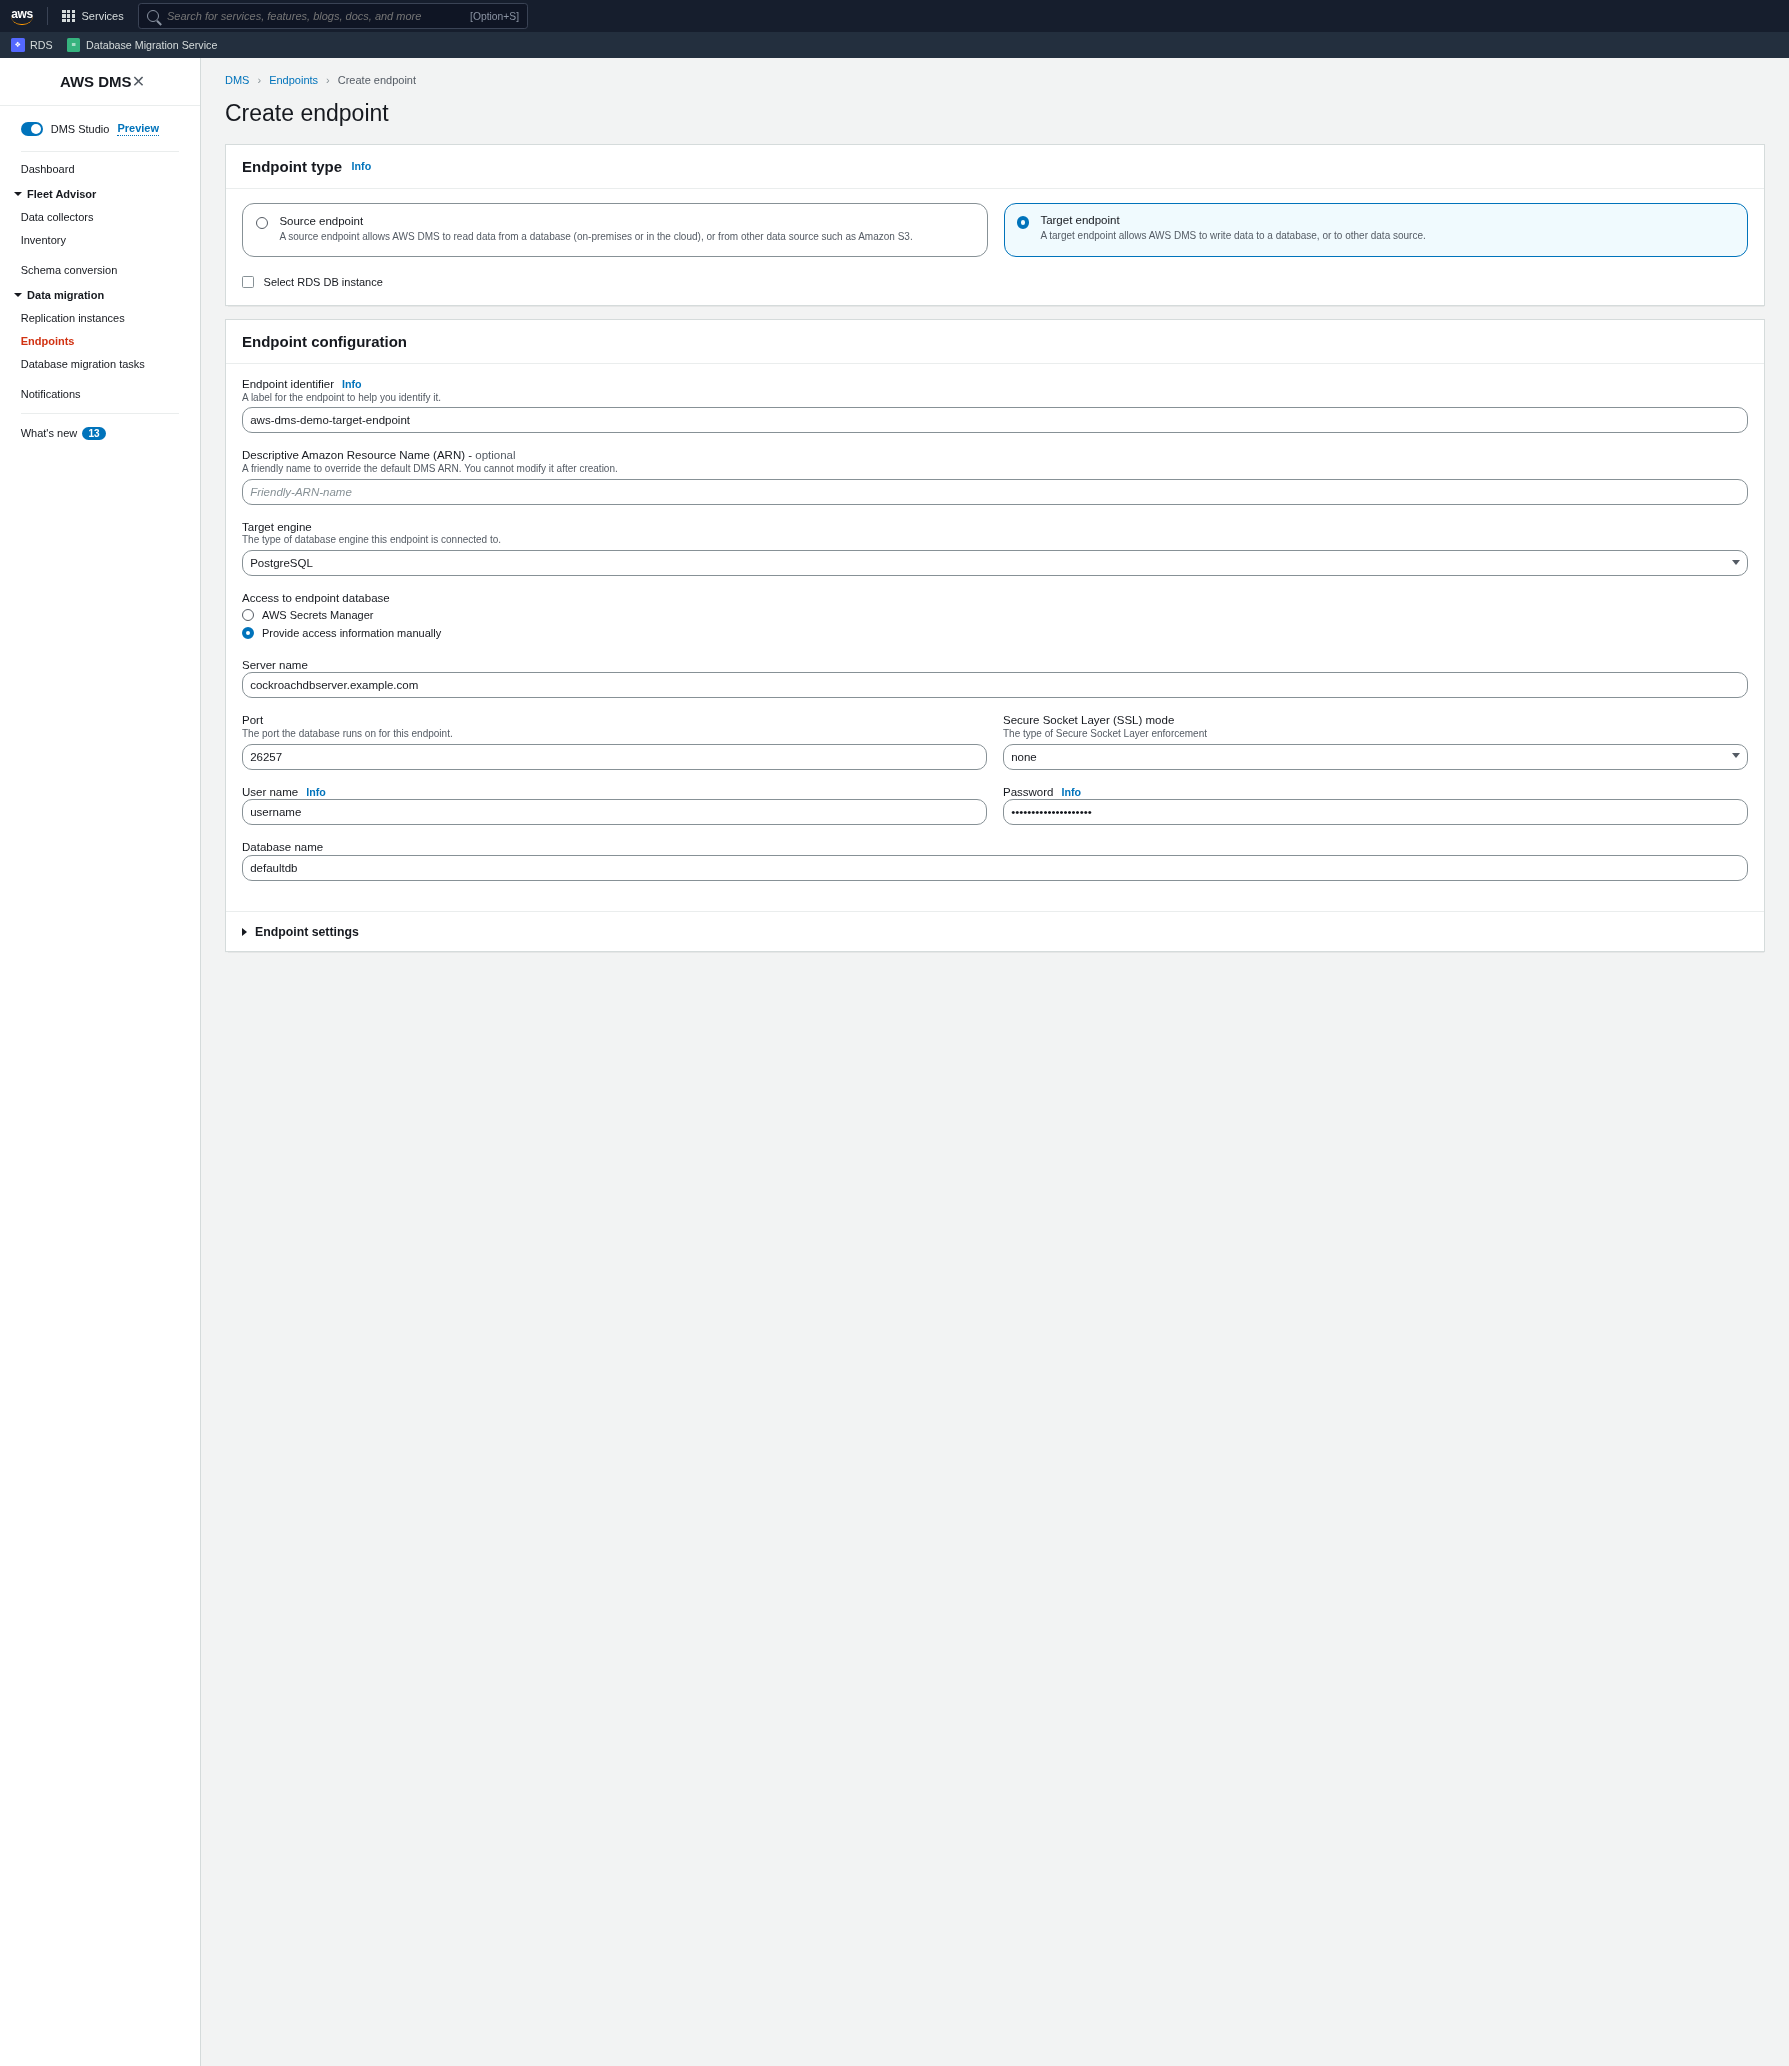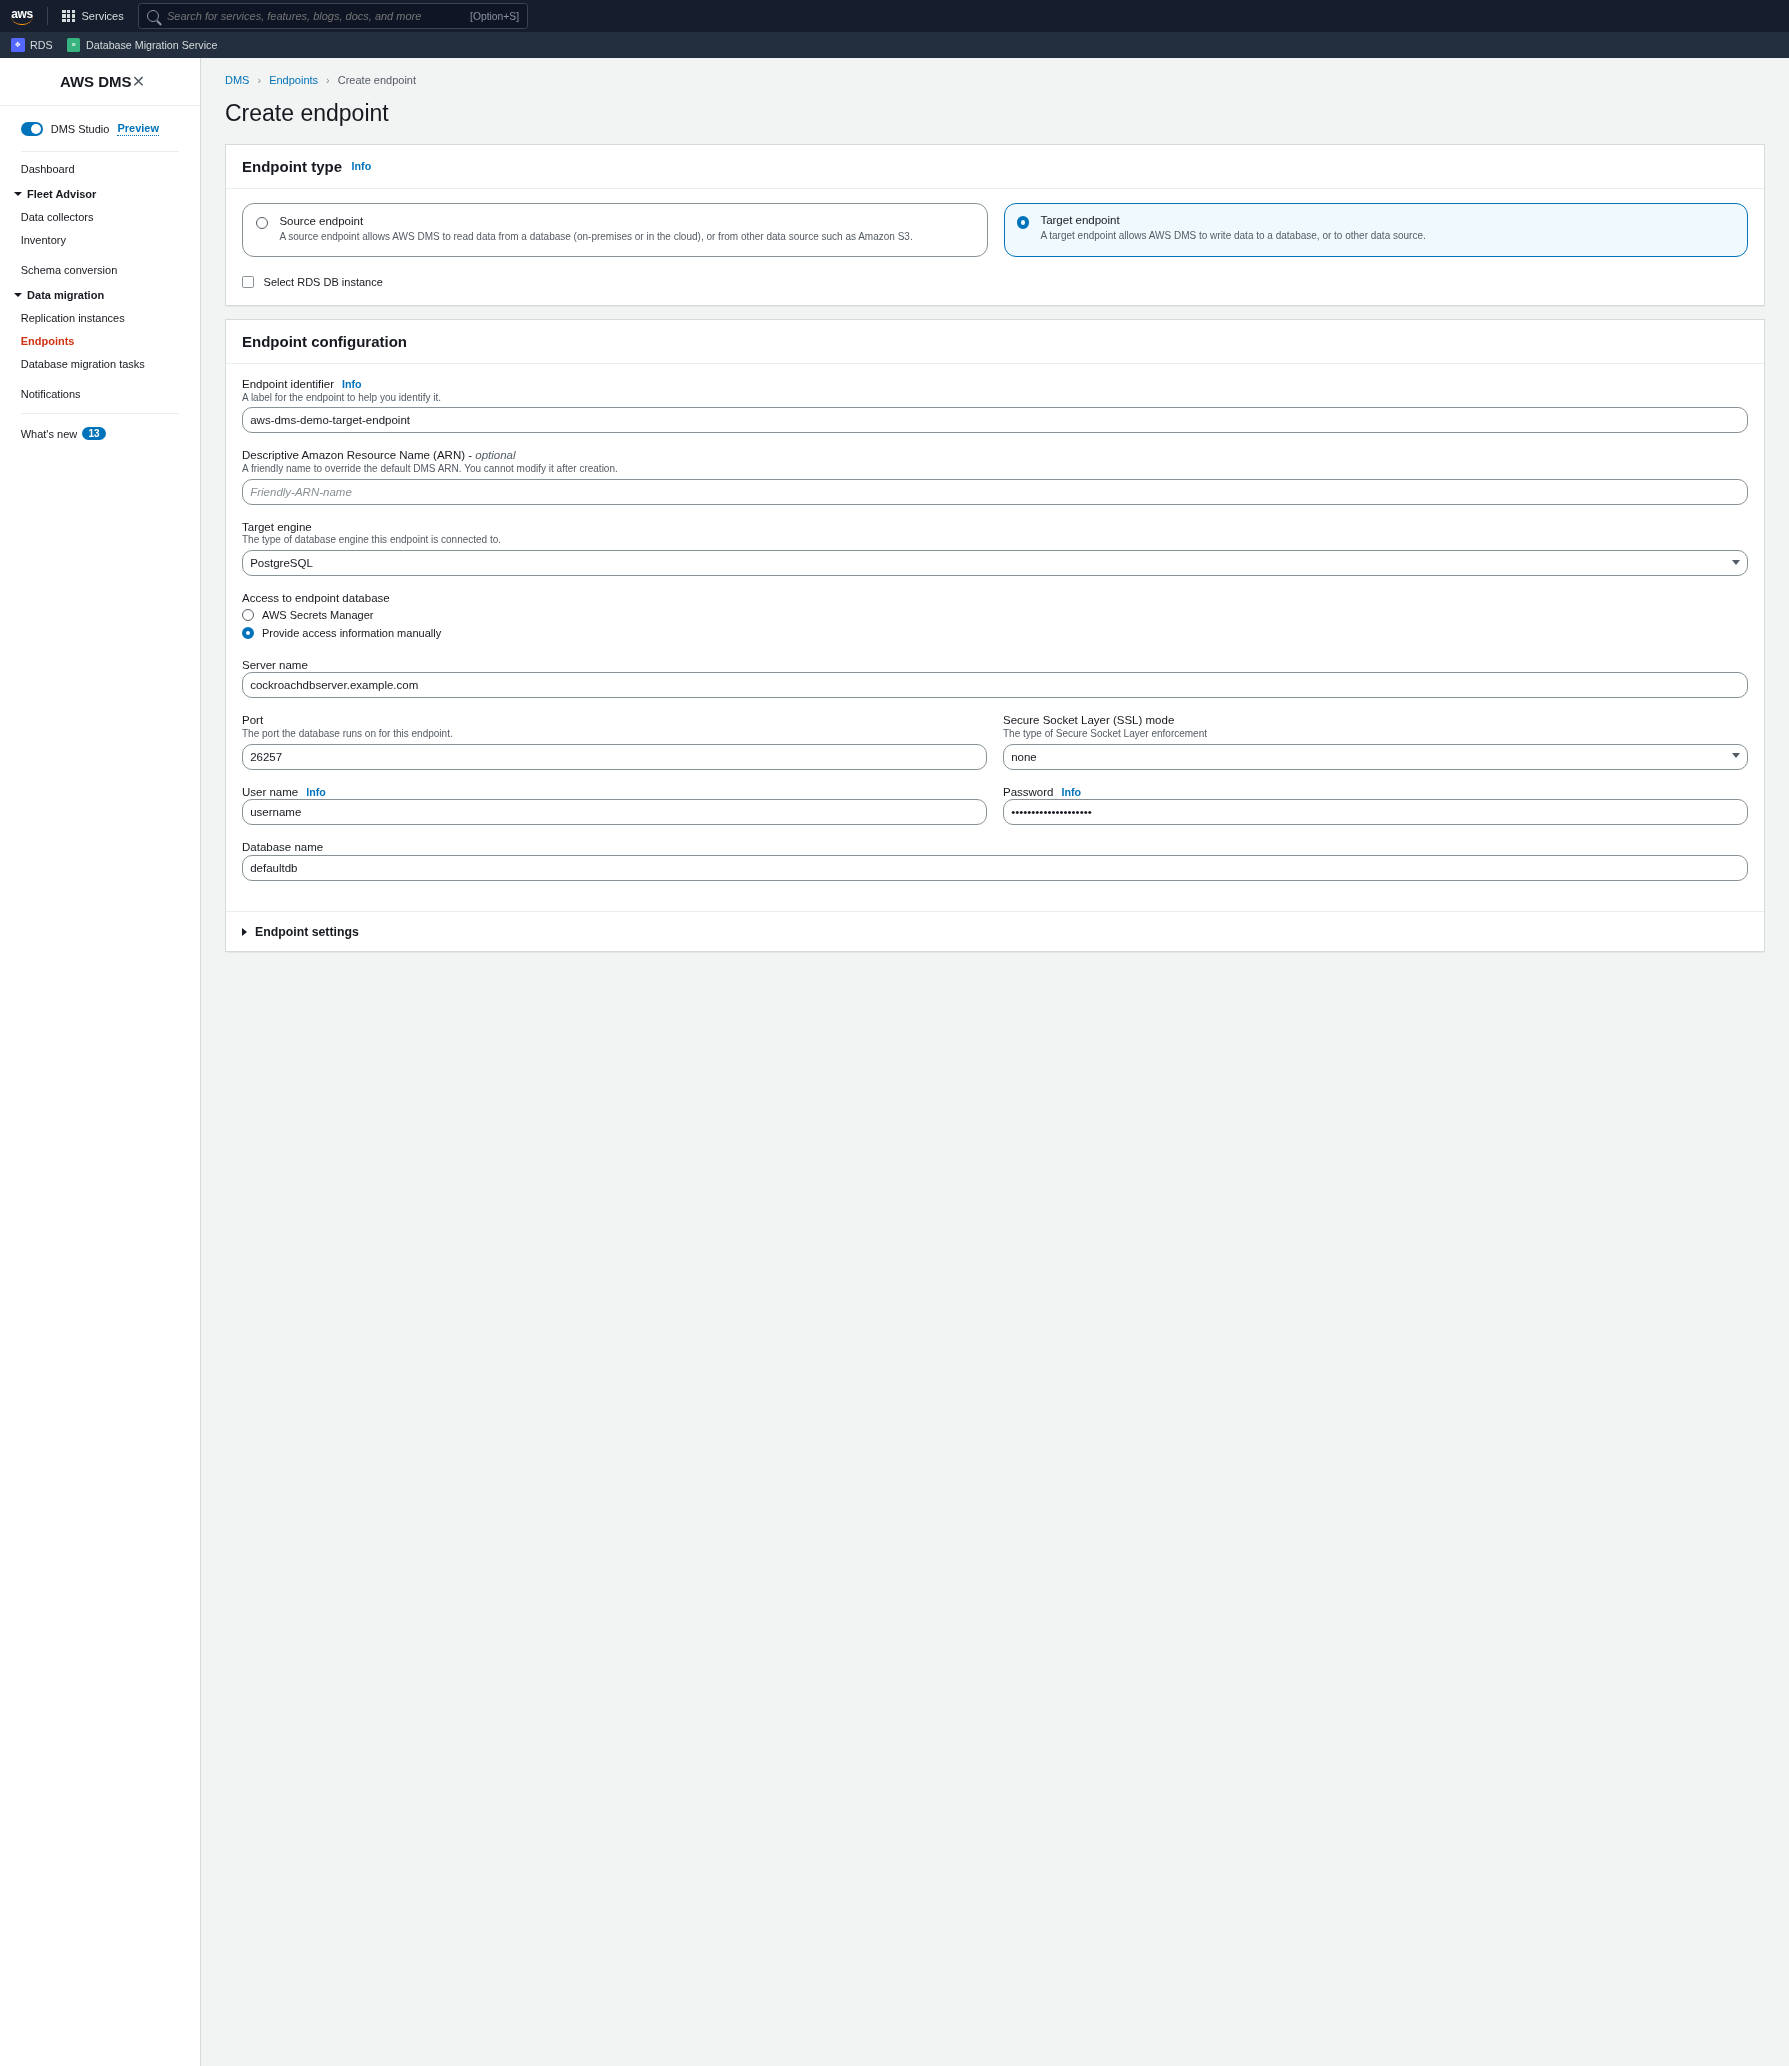--- a/index.html
+++ b/index.html
@@ -28,21 +28,21 @@
 .toggle-row{display:flex;align-items:center;gap:8px;padding:4.8px 6.4px 11px}
 .toggle{width:22px;height:13.5px;background:#0073bb;border-radius:8px;position:relative}
 .toggle::after{content:"";position:absolute;right:1.6px;top:1.6px;width:10.3px;height:10.3px;background:#fff;border-radius:50%}
 .preview-link{color:#0073bb;font-weight:700;border-bottom:1.6px dotted #0073bb;padding-bottom:0.8px}
 .sb-divider{border-top:0.8px solid #eaeded;margin:4.8px 6.4px}
 .nav-item{padding:5.6px 6.4px;color:#16191f;cursor:pointer;font-size:11px}
 .nav-group{display:flex;align-items:center;gap:4.8px;padding:8px 0 4.8px;font-weight:700;cursor:pointer}
 .tri-dn{width:0;height:0;border-left:4px solid transparent;border-right:4px solid transparent;border-top:4.8px solid #16191f}
 .nav-item.active{color:#d13212;font-weight:700}
 .badge{background:#0073bb;color:#fff;border-radius:8px;padding:0.8px 6.4px;font-size:10px;font-weight:700;margin-left:4.8px}
-.whatsnew{display:flex;align-items:flex-end;padding:8px 6.4px;cursor:pointer}
+.whatsnew{display:flex;align-items:center;padding:8px 6.4px;cursor:pointer}
 .main{flex:1;background:#f2f3f3;padding:16px 24px 32px}
 .crumbs{display:flex;align-items:center;gap:8px;color:#545b64;font-size:11px;margin-bottom:14.3px}
 .crumbs a{color:#0073bb;text-decoration:none}
 .chev{color:#879196}
 h1.page-title{font-size:23px;font-weight:400;margin-bottom:17.5px;color:#16191f}
 .panel{background:#fff;border:0.8px solid #d5dbdb;box-shadow:0 0.8px 0.8px rgba(0,0,0,.05);margin-bottom:13px}
 .panel-head{padding:12.7px 16px;border-bottom:0.8px solid #eaeded;display:flex;align-items:center;gap:9.6px}
 .panel-head h2{font-size:15px;font-weight:700}
 .info-link{color:#0073bb;font-weight:700;font-size:10.7px;cursor:pointer}
 .panel-body{padding:14.3px 16px}
@@ -50,21 +50,21 @@
 .rcard{flex:1;border:0.8px solid #879196;border-radius:12px;padding:11px 12.7px;display:flex;gap:11px;cursor:pointer;background:#fff}
 .rcard.selected{border:1.6px solid #0073bb;background:#f0fafe;padding:10.3px 12px}
 .radio{width:12.7px;height:12.7px;border:0.8px solid #545b64;border-radius:50%;flex:0 0 12.7px;margin-top:1.6px;position:relative}
 .rcard.selected .radio{border:4px solid #0073bb}
 .rcard .rtitle{font-weight:400;font-size:11.5px;margin-bottom:3.2px}
 .rcard .rdesc{color:#545b64;font-size:10px;line-height:1.45}
 .chkrow{display:flex;align-items:center;gap:9.6px;padding:3.2px 0}
 .chk{width:12px;height:12px;border:0.8px solid #879196;border-radius:1.6px}
 .field{margin-bottom:16px}
 .flabel{font-size:11.5px;margin-bottom:1.6px;display:flex;align-items:center;gap:8px}
-.fopt{font-style:italic;color:#545b64}
+.fopt{color:#545b64}
 .fhelp{color:#545b64;font-size:10px;margin-bottom:4.8px}
 input.txt,select.sel{width:100%;border:0.8px solid #879196;border-radius:10px;height:26px;padding:0 7.2px;font-size:11.5px;background:#fff;color:#16191f}
 input.txt::placeholder{color:#879196;font-style:italic}
 .selwrap{position:relative}
 .selwrap .tri{position:absolute;right:8px;top:9.6px;width:0;height:0;border-left:4.8px solid transparent;border-right:4.8px solid transparent;border-top:5.6px solid #545b64;pointer-events:none}
 select.sel{appearance:none;-webkit-appearance:none}
 .radio-line{display:flex;align-items:center;gap:8px;padding:3.2px 0;cursor:pointer}
 .radio-sm{width:12px;height:12px;border:0.8px solid #545b64;border-radius:50%;position:relative}
 .radio-sm.on{border:4px solid #0073bb}
 .row2{display:flex;gap:16px}

